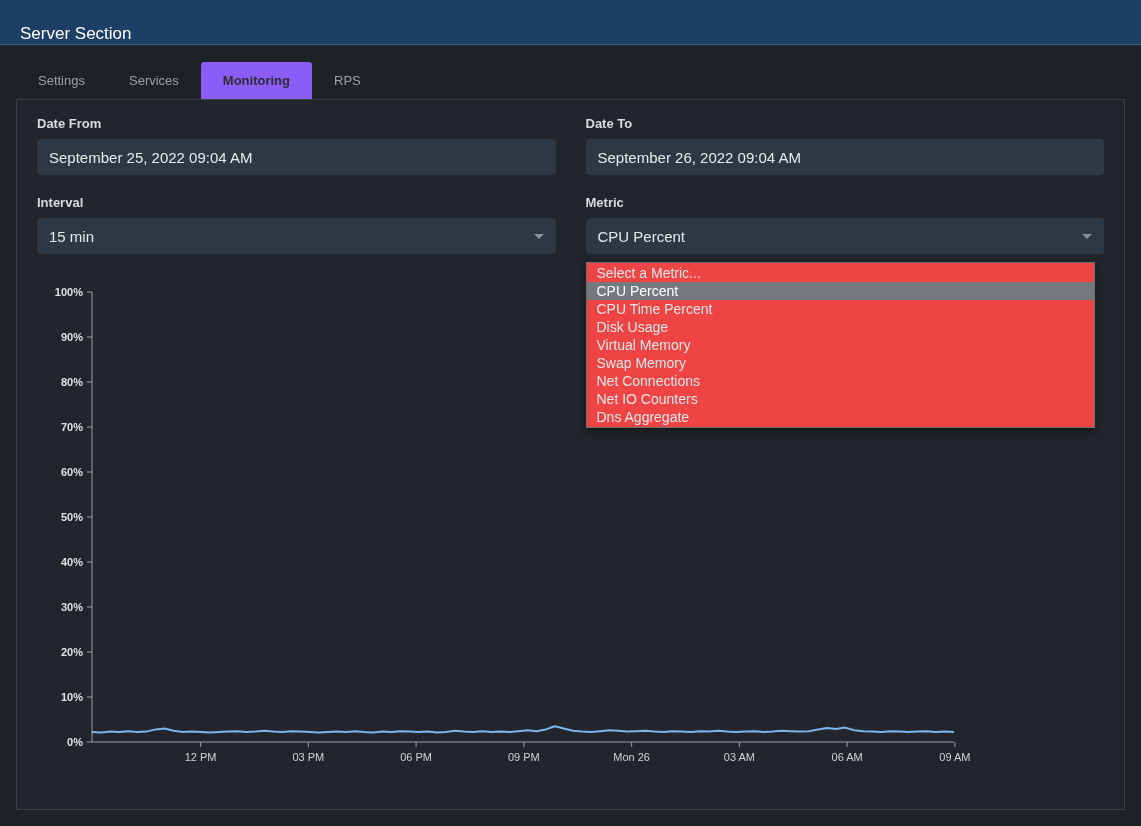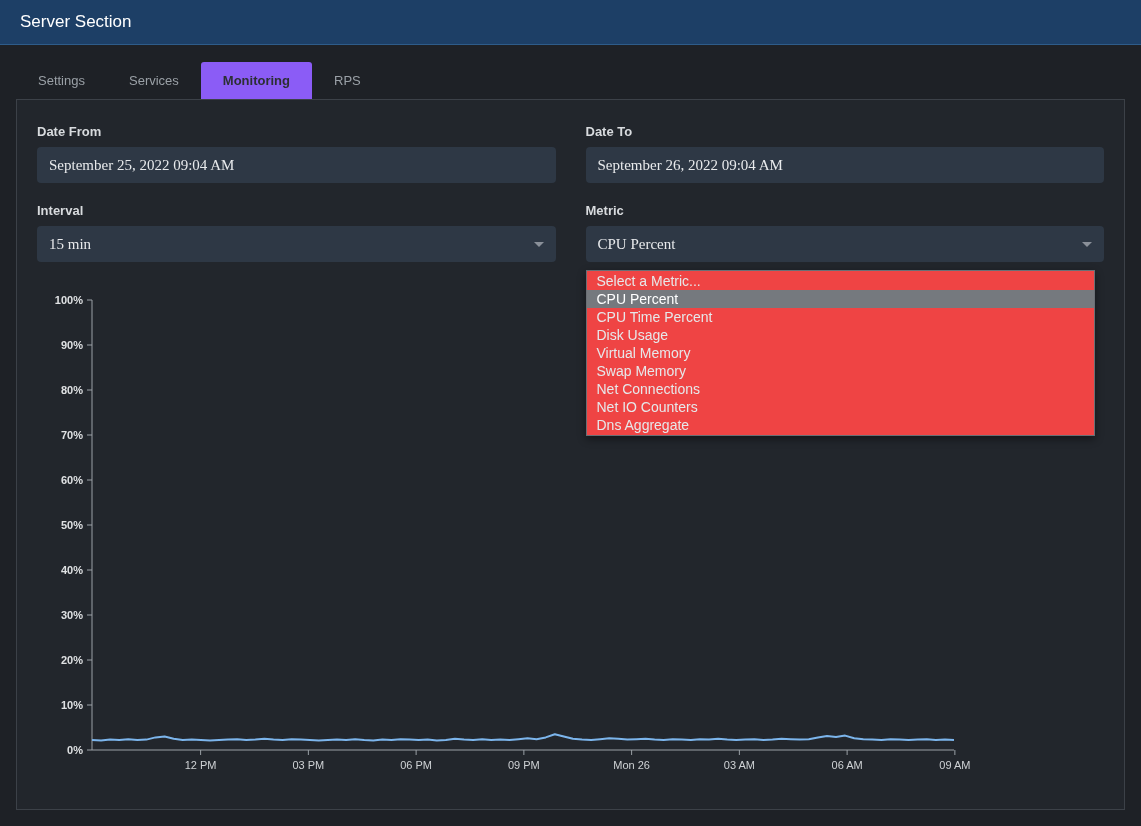--- a/index.html
+++ b/index.html
@@ -5,49 +5,49 @@
   * { margin:0; padding:0; box-sizing:border-box; }
   html,body { width:1141px; height:826px; }
   body {
     background:#1e2126;
     font-family:"Liberation Sans", sans-serif;
     overflow:hidden;
     color:#e6e8ea;
   }
   .titlebar {
     height:45px; background:#1d3f66; border-bottom:1px solid #2e5c8a;
-    display:flex; align-items:center; padding:0 20px;
+    display:flex; align-items:flex-end; padding:0 20px;
     color:#ffffff; font-size:17px;
   }
   .tabs {
     display:flex; margin:17px 16px 0 16px; align-items:flex-end;
   }
   .tab {
     padding:11px 22px; font-size:13px; color:#9aa0a6; cursor:pointer;
   }
   .tab.active {
     background:#8b5cf6; color:#2b2f33; font-weight:bold;
     border-radius:3px 3px 0 0;
   }
   .panel {
     margin:0 16px 16px 16px; height:711px;
     border:1px solid #3c4148; background:#22262c;
-    padding:24px 20px 20px 20px; position:relative;
+    padding:16px 20px 20px 20px; position:relative;
   }
   .form-grid {
     display:grid; grid-template-columns:1fr 1fr; column-gap:30px; row-gap:20px;
   }
   .field { position:relative; }
   .field .lbl {
     display:block; font-size:13px; font-weight:bold; color:#d8dbde; margin-bottom:8px;
   }
   .textbox, .selectbox {
     width:100%; height:36px; background:#2e3845; border:none; border-radius:4px;
     color:#e8eaec; font-size:15px; padding:0 12px;
-    font-family:Liberation Serif, serif;
+    font-family:Liberation Sans, sans-serif;
   }
   .selectbox {
     display:flex; align-items:center; justify-content:space-between; cursor:pointer;
   }
   .caret {
     width:0; height:0; border-left:5px solid transparent; border-right:5px solid transparent;
     border-top:5px solid #8a9099;
   }
   .dropdown {
     position:absolute; left:0; right:9px; top:67px; z-index:10;

